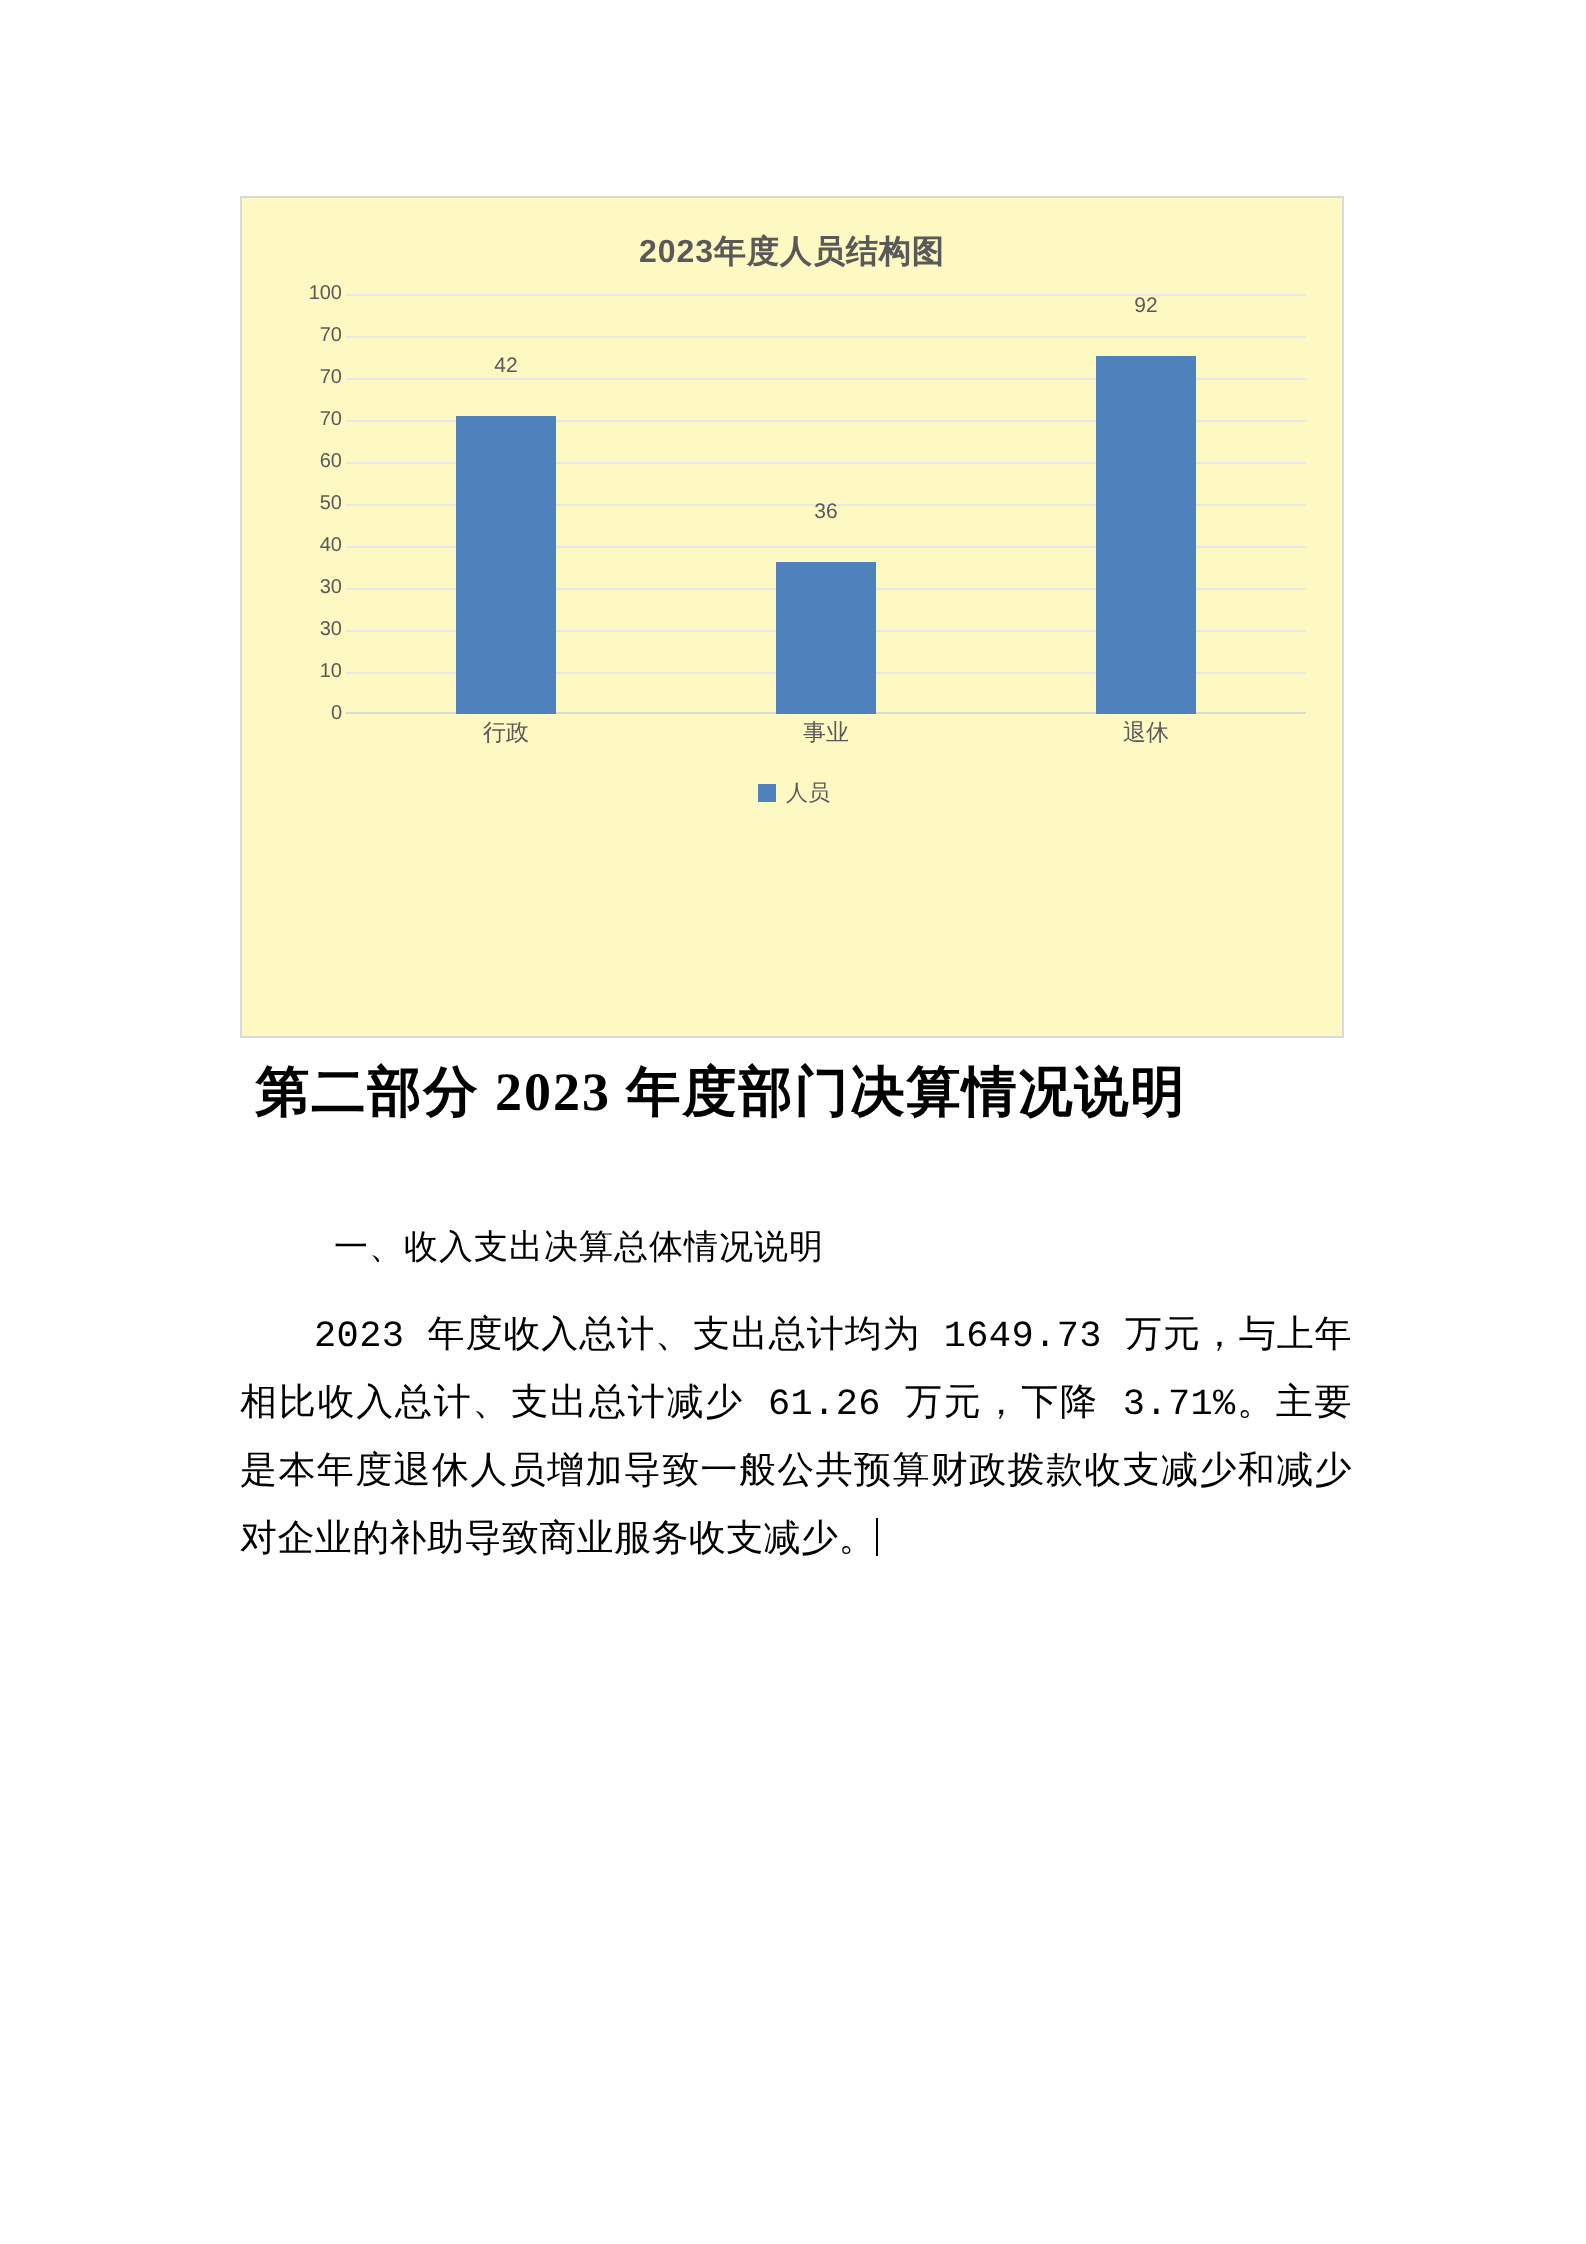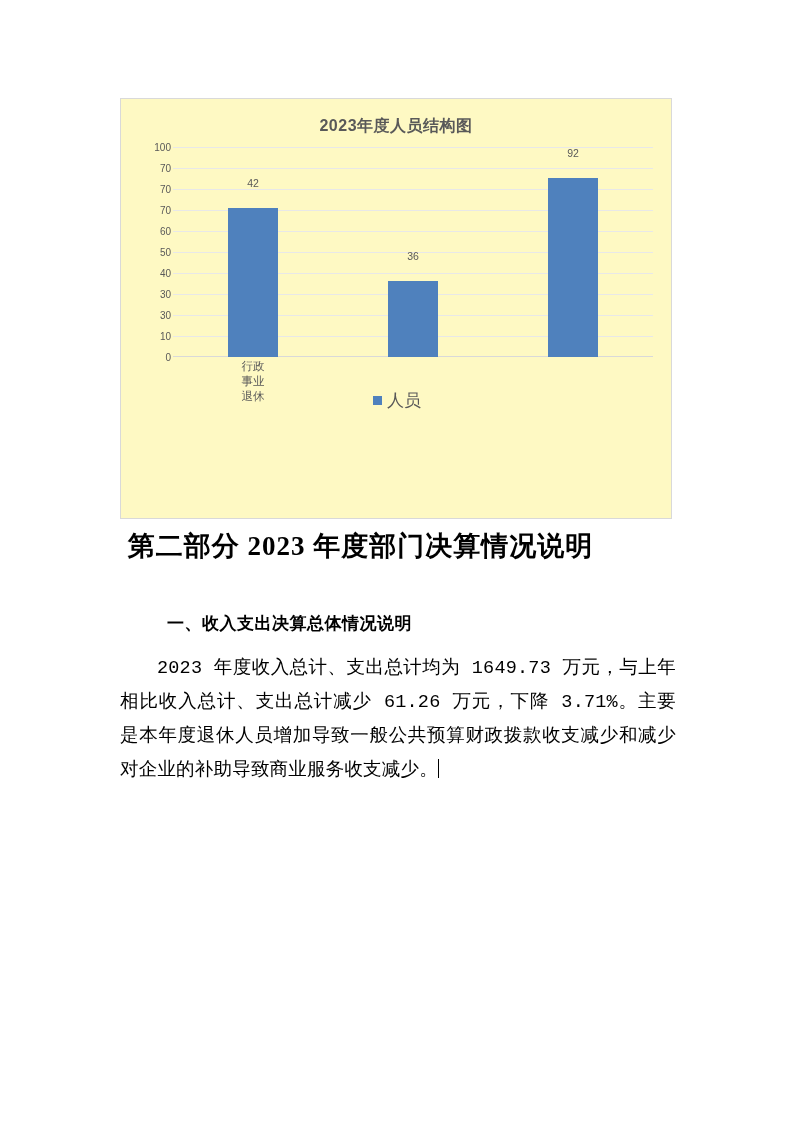--- a/index.html
+++ b/index.html
@@ -113,21 +113,20 @@
     width: 50px;
     background: #4f81bd;
   }
   .x-axis {
     position: absolute;
     left: 52px;
     top: 212px;
     width: 480px;
     display: flex;
     justify-content: space-around;
-    flex-direction: column;
   }
   .x-label {
     width: 160px;
     text-align: center;
     font-family: "Liberation Sans", sans-serif;
     font-size: 11.5px;
     color: #595959;
   }
   .legend {
     position: absolute;
@@ -140,42 +139,42 @@
     gap: 5px;
   }
   .legend-swatch {
     width: 9px;
     height: 9px;
     background: #4f81bd;
     display: inline-block;
   }
   .legend-label {
     font-family: "Liberation Sans", sans-serif;
-    font-size: 17px;
+    font-size: 11px;
     color: #595959;
   }
 
   
   .doc-heading {
     position: absolute;
     left: 0;
     top: 528px;
     width: 721px;
     text-align: center;
     font-family: "Liberation Serif", serif;
     font-weight: bold;
     font-size: 27px;
     letter-spacing: 1px;
   }
   .sub-heading {
     position: absolute;
     left: 167px;
     top: 612px;
     font-family: "Liberation Sans", sans-serif;
-    font-weight: bold;
+    font-weight: normal;
     font-size: 17px;
     letter-spacing: 0.5px;
   }
   .body-text {
     position: absolute;
     left: 120px;
     top: 652px;
     width: 556px;
     font-family: Liberation Mono, monospace;
     font-size: 18.5px;

